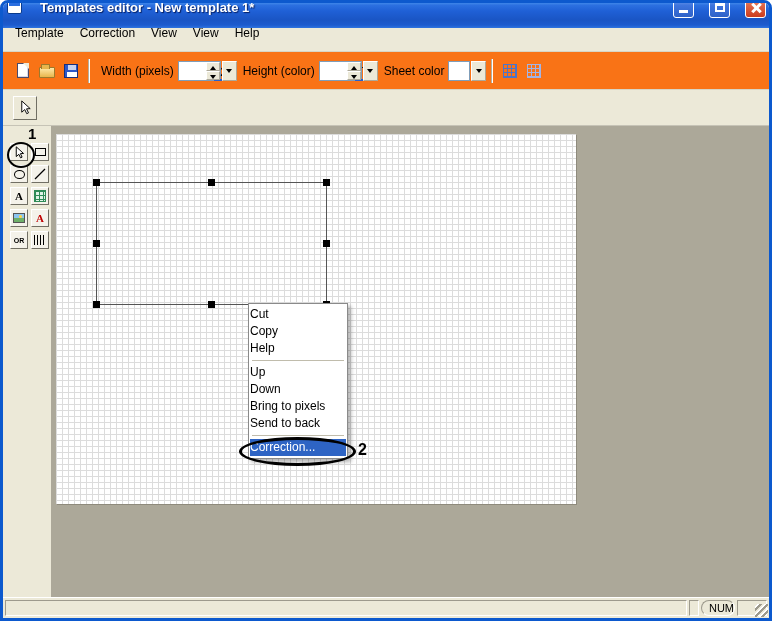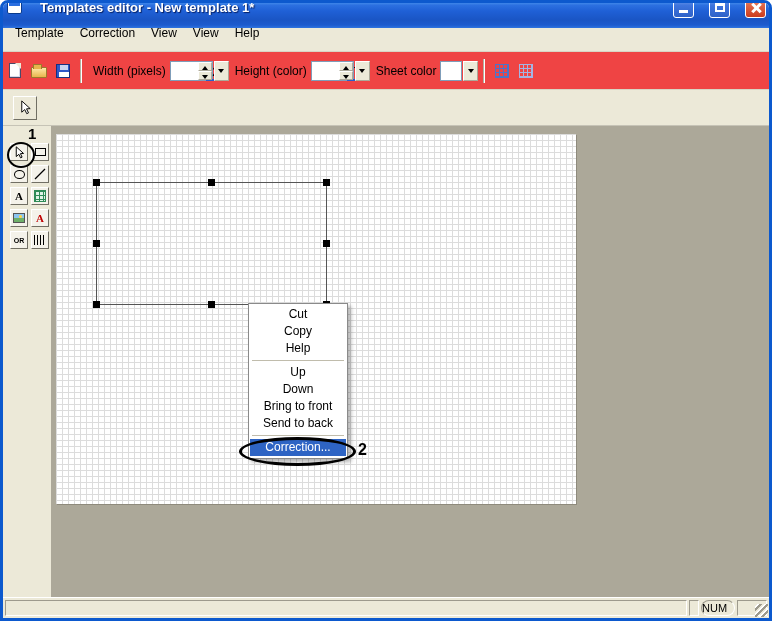--- a/index.html
+++ b/index.html
@@ -32,22 +32,22 @@
       width:3px; height:12px; background:#fff; }
   .glyph-close::before{ transform:rotate(45deg); }
   .glyph-close::after{ transform:rotate(-45deg); }
 
   
   .menubar{ height:24px; flex:0 0 24px; background:#ECE9D8; border-bottom:1px solid #D8D5C4;
             display:flex; align-items:center; padding-left:4px; }
   .menu-item{ padding:4px 8px 17px; cursor:default; }
 
   
-  .toolbar{ height:38px; flex:0 0 38px; background:#ef4444; border-bottom:1px solid #D8D5C4;
-            display:flex; align-items:center; padding:0 0; }
+  .toolbar{ height:38px; flex:0 0 38px; background:#f97316; border-bottom:1px solid #D8D5C4;
+            display:flex; align-items:center; padding:0 8px; }
   .tbtn{ width:24px; height:24px; display:flex; align-items:center; justify-content:center; }
   .tsep{ width:2px; height:24px; border-left:1px solid #B4B0A0; border-right:1px solid #FFF; margin:0 5px; }
   .tlabel{ margin:0 4px 0 6px; white-space:nowrap; }
 
   .ic-new{ width:12px; height:15px; background:#fff; border:1px solid #4A4A6A; position:relative;
            box-shadow:inset -1px -1px 0 #D8D8E8; }
   .ic-new::after{ content:""; position:absolute; right:-1px; top:-1px;
            border:3px solid; border-color:#ECE9D8 #ECE9D8 transparent transparent; }
   .ic-open{ width:16px; height:11px; background:linear-gradient(#FFE9A8,#E8B64C);
            border:1px solid #9C7A2C; border-radius:1px; position:relative; margin-top:4px; }
@@ -110,31 +110,31 @@
 
   .sel-rect{ position:absolute; left:40px; top:48px; width:231px; height:123px; border:1px solid #555; }
   .handle{ position:absolute; width:7px; height:7px; background:#000; }
   .h-tl{ left:-4px; top:-4px; }   .h-tm{ left:calc(50% - 4px); top:-4px; }   .h-tr{ right:-4px; top:-4px; }
   .h-ml{ left:-4px; top:calc(50% - 4px); }                                   .h-mr{ right:-4px; top:calc(50% - 4px); }
   .h-bl{ left:-4px; bottom:-4px; }.h-bm{ left:calc(50% - 4px); bottom:-4px; }.h-br{ right:-4px; bottom:-4px; }
 
   
   .ctxmenu{ position:absolute; left:197px; top:177px; width:100px; background:#fff;
       border:1px solid #8A8A8A; padding:2px 1px; box-shadow:3px 3px 4px rgba(0,0,0,.3); z-index:10; }
-  .cmi{ height:17px; line-height:17px; white-space:nowrap; cursor:default;text-align:center; }
+  .cmi{ height:17px; line-height:17px; white-space:nowrap; cursor:default; }
   .cmi.hl{ background:#2E64C4; color:#fff; }
   .cmsep{ height:1px; background:#C0BCAC; margin:3px 2px; }
 
   
   .statusbar{ height:21px; flex:0 0 21px; background:#ECE9D8; border-top:1px solid #FFF;
       display:flex; align-items:stretch; gap:2px; padding:2px; position:relative; }
   .sp{ border:1px solid; border-color:#9D9A8D #FFF #FFF #9D9A8D; }
   .sp-main{ flex:1; }
   .sp-a{ width:10px; }
-  .sp-num{ width:34px; font-size:11px; text-align:left; line-height:14px;border-radius:8px; }
+  .sp-num{ width:34px; font-size:11px; text-align:right; line-height:14px;border-radius:8px; }
   .sp-b{ width:30px; }
   .grip{ position:absolute; right:1px; bottom:1px; width:13px; height:13px;
       background:repeating-linear-gradient(135deg,transparent 0 2px,#FFF 2px 3px,#9D9A8D 3px 5px); }
 
   
   .ann-ellipse{ position:absolute; border:2.5px solid #000; border-radius:50%; z-index:100; pointer-events:none; }
   .ann-label{ position:absolute; font-weight:bold; z-index:100; pointer-events:none; }
   #ann1{ left:4px; top:139px; width:28px; height:26px; }
   #ann1l{ left:25px; top:122px; font-size:15px; }
   #ann2{ left:236px; top:434px; width:117px; height:29px; border-width:3px; }
@@ -273,21 +273,21 @@
         </div>
       </div>
 
       <div class="ctxmenu">
         <div class="cmi">Cut</div>
         <div class="cmi">Copy</div>
         <div class="cmi">Help</div>
         <div class="cmsep"></div>
         <div class="cmi">Up</div>
         <div class="cmi">Down</div>
-        <div class="cmi">Bring to front</div>
+        <div class="cmi">Bring to pixels</div>
         <div class="cmi">Send to back</div>
         <div class="cmsep"></div>
         <div class="cmi hl">Correction...</div>
       </div>
     </div>
   </div>
 
   <div class="statusbar">
     <span class="sp sp-main"></span>
     <span class="sp sp-a"></span>

